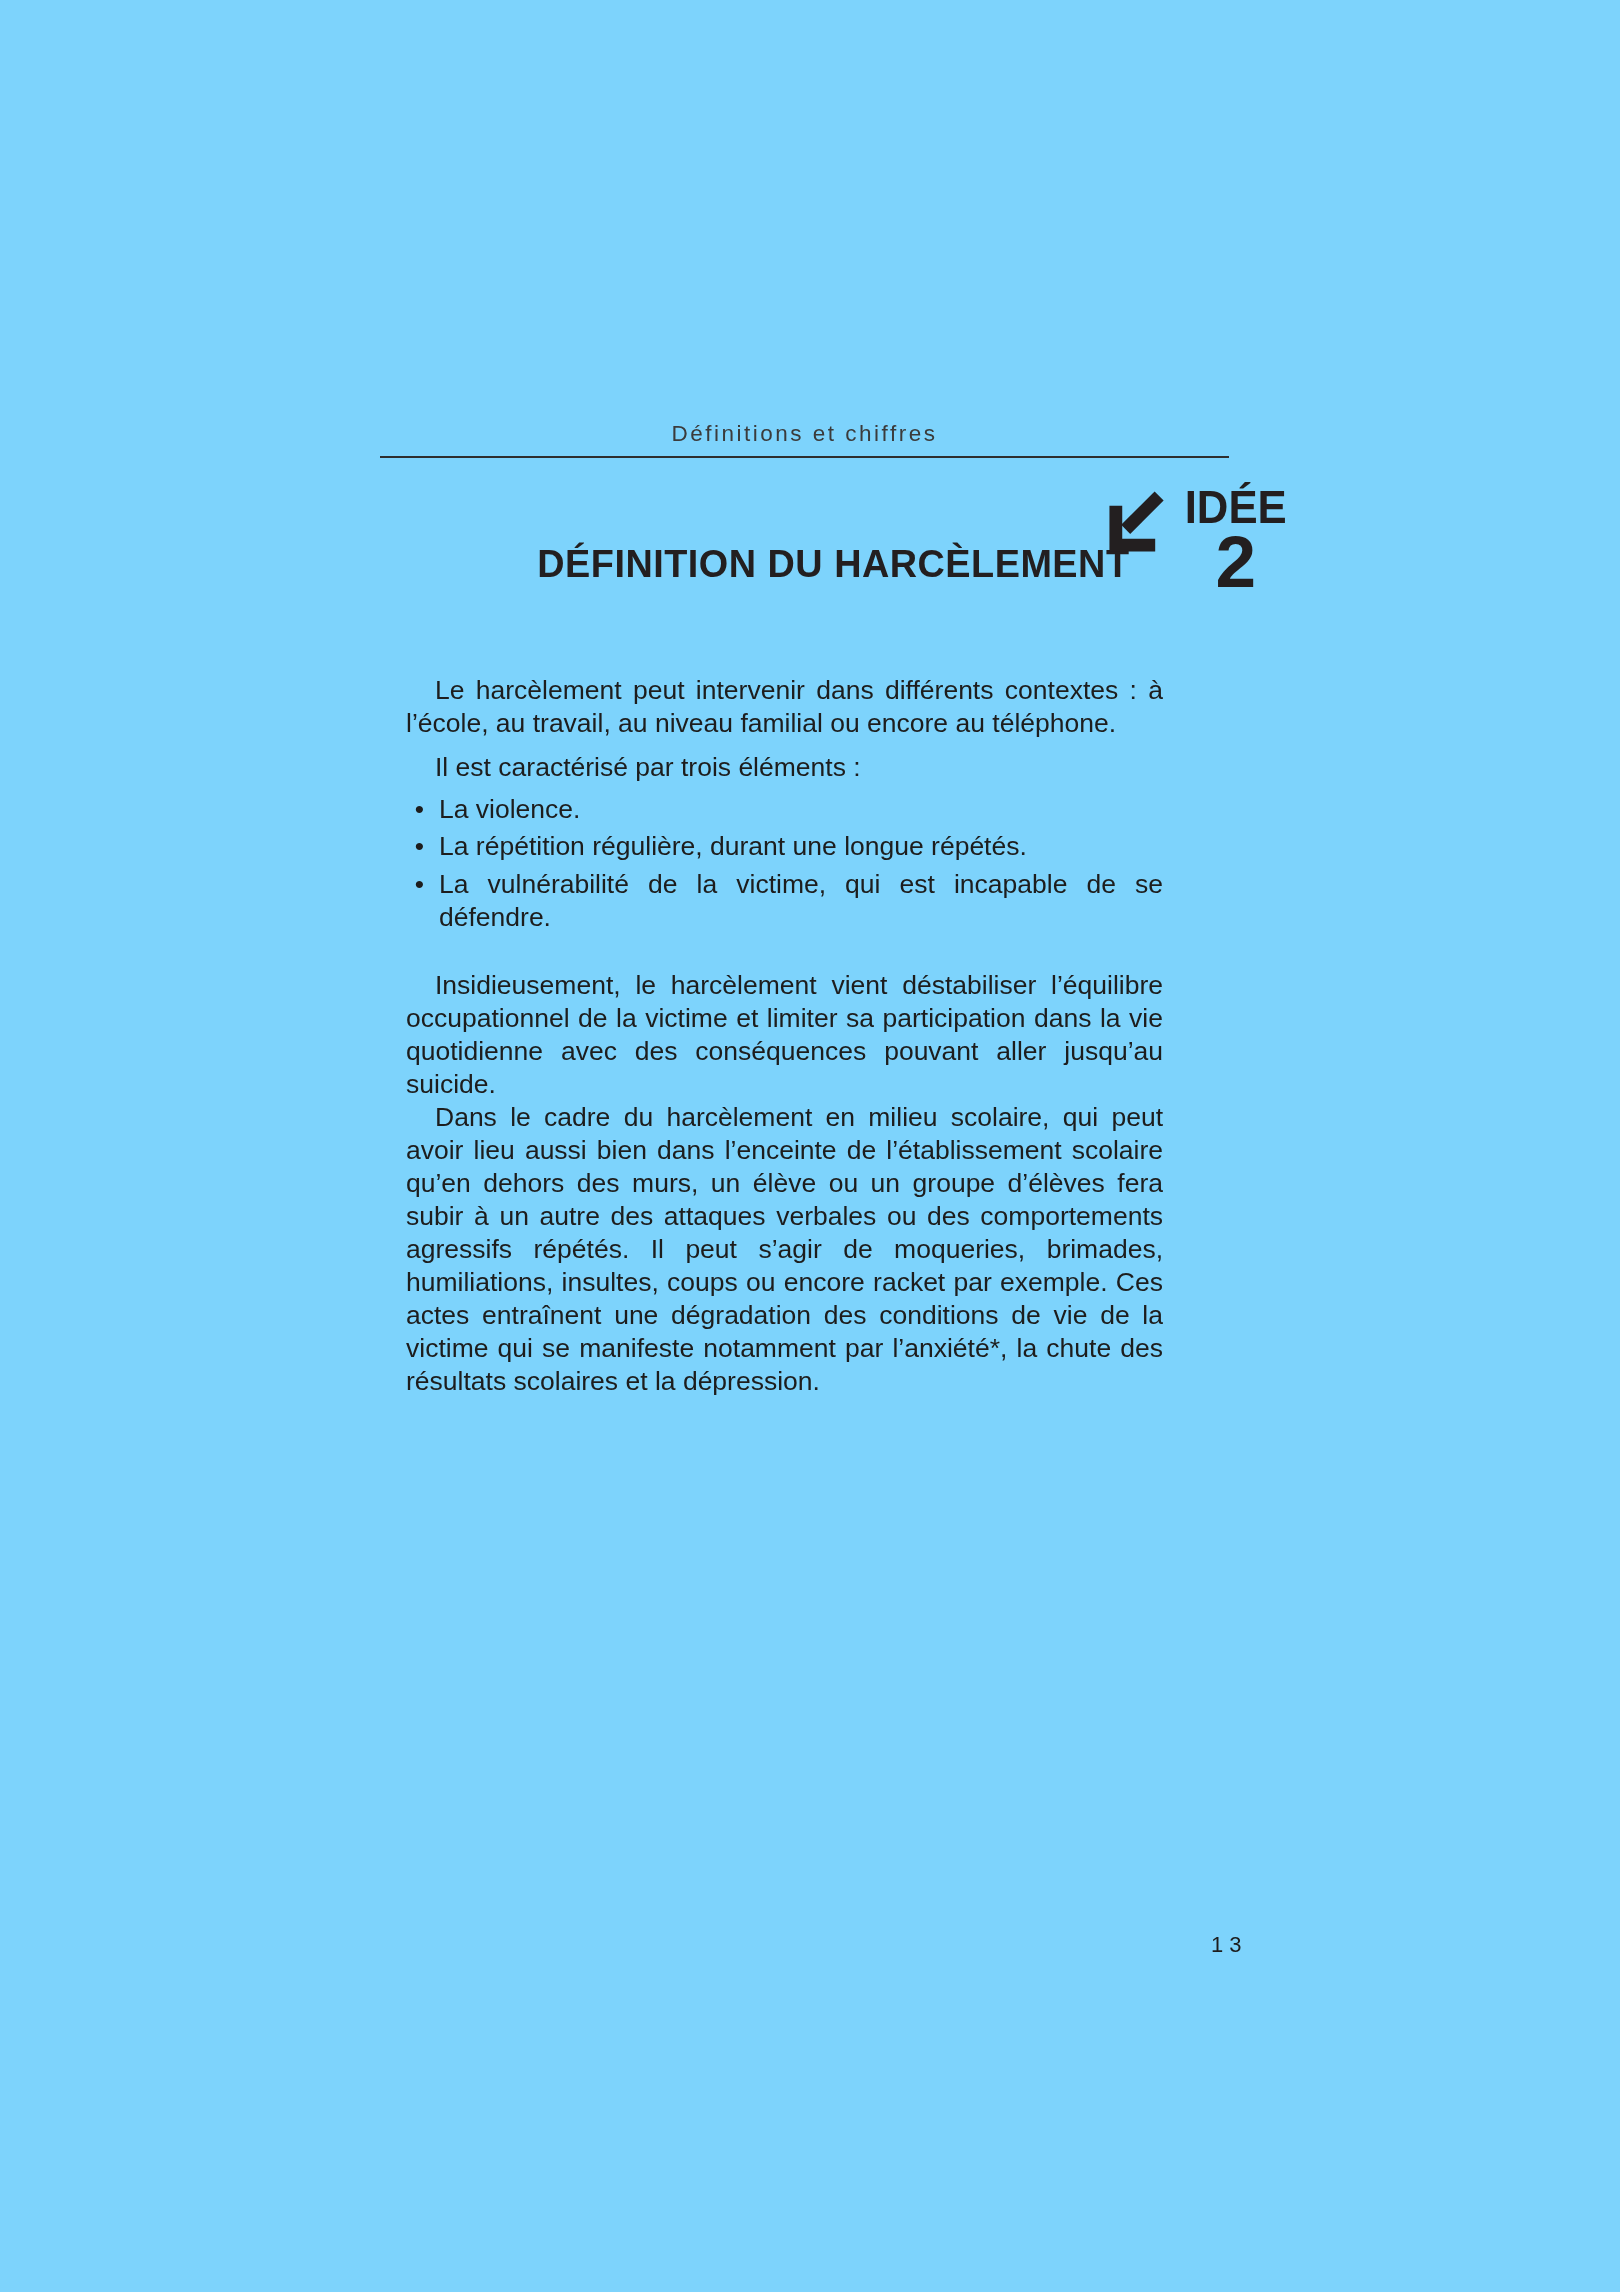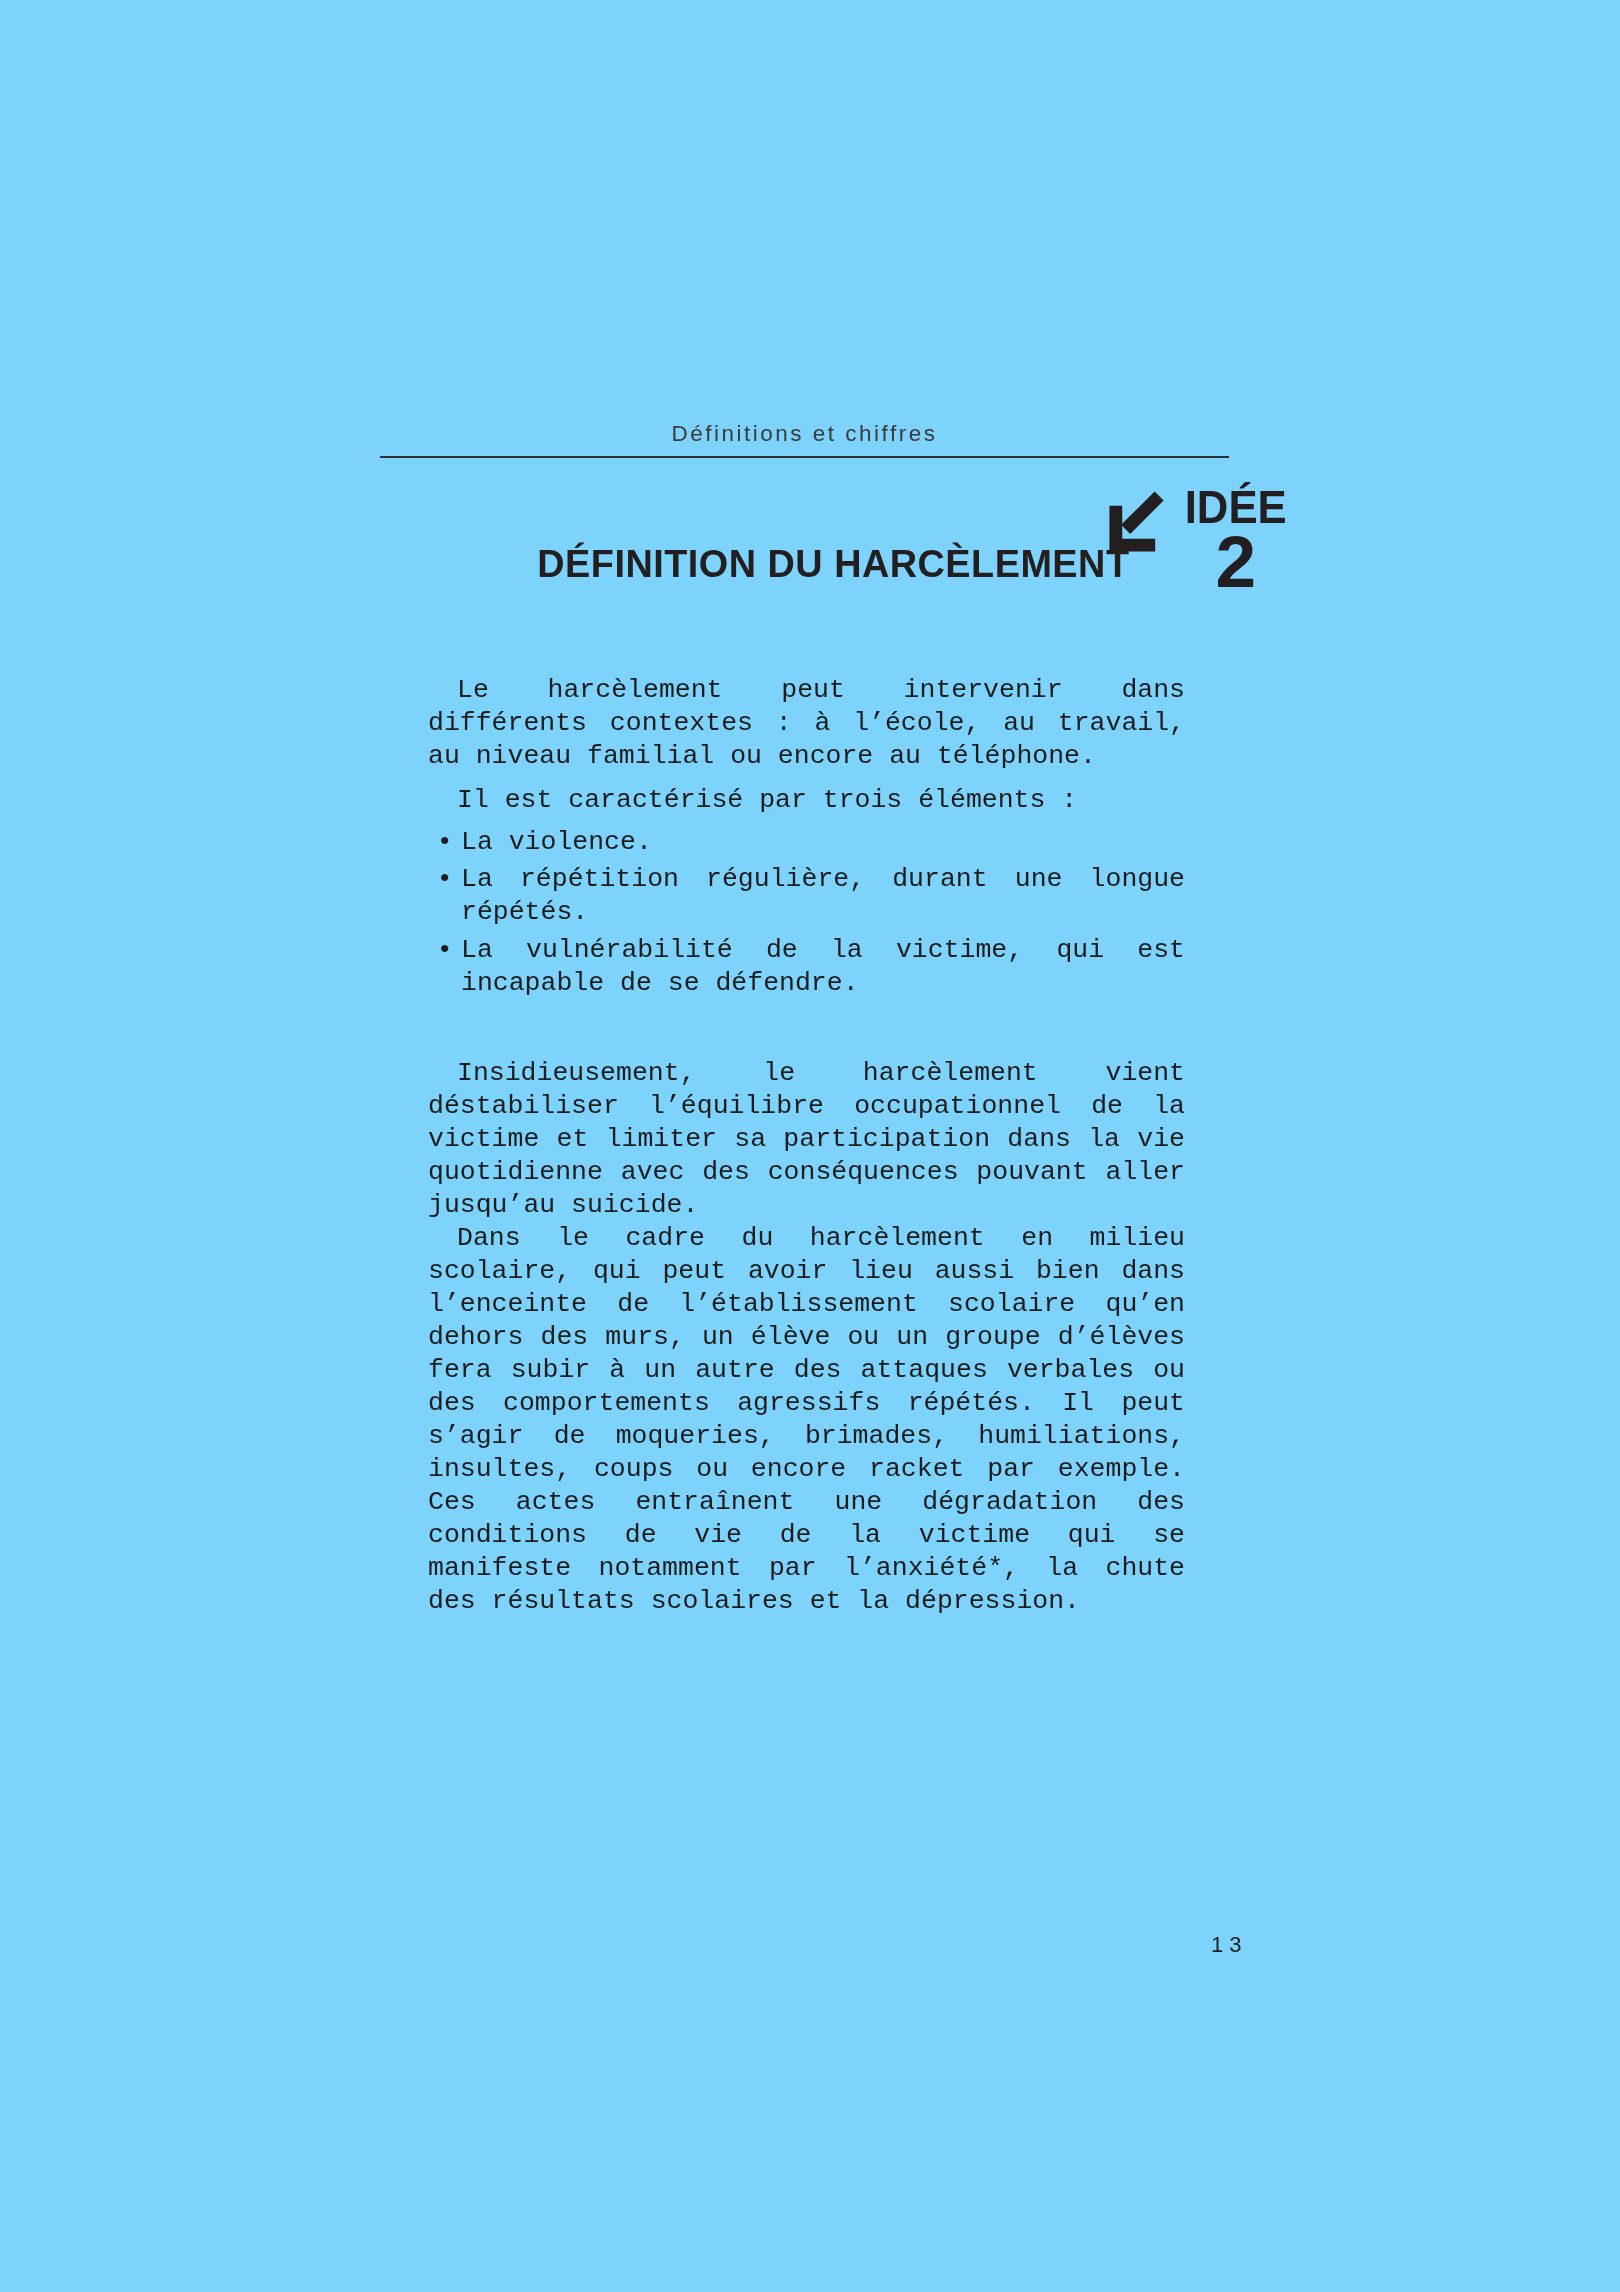--- a/index.html
+++ b/index.html
@@ -68,35 +68,34 @@
     font-size: 73px;
     font-weight: bold;
     line-height: 0.82;
     color: #231f20;
     margin-top: 2px;
   }
 
   
   .body-text {
     position: absolute;
-    left: 428px;
+    left: 406px;
     top: 674px;
     width: 757px;
     font-size: 26.5px;
     line-height: 33px;
     color: #1d1d1d;
-    font-family: Liberation Mono, monospace;
   }
   .para {
     margin: 0;
     text-align: justify;
     text-indent: 29px;
   }
   .mt-sm { margin-top: 10.8px; }
-  .mt-lg { margin-top: 57px; }
+  .mt-lg { margin-top: 35px; }
 
   ul.points {
     list-style: none;
     margin: 8.8px 0 0 0;
     padding: 0;
   }
   ul.points li {
     position: relative;
     padding-left: 33px;
     margin-bottom: 4.9px;

